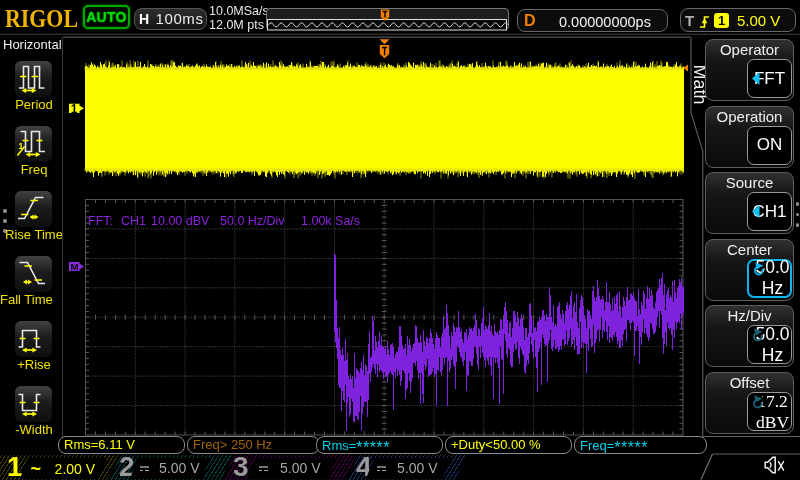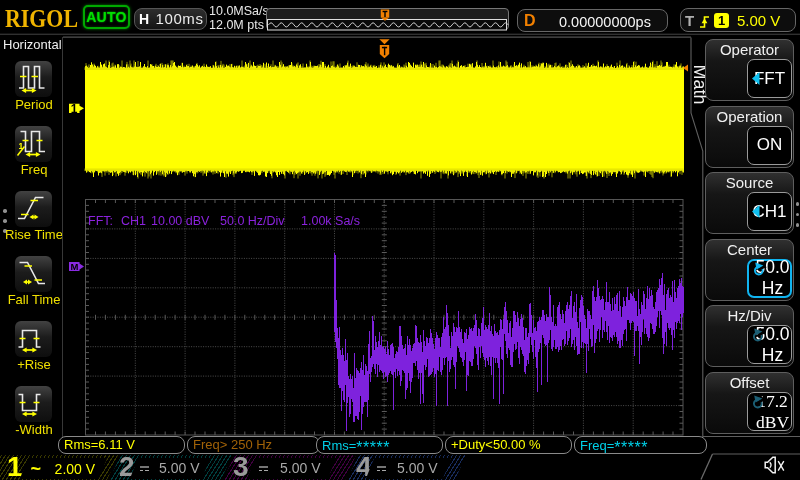--- a/index.html
+++ b/index.html
@@ -88,21 +88,21 @@
         <path d="M23.5,26 l-4,-2.4 v4.8 z" fill="#ffff00"></path>
 </svg></div>
 <div class="abs" style="left:0px;top:226.5px;width:68px;text-align:center;color:#f0e000;font-size:13px">Rise Time</div>
 <div class="abs" style="left:15px;top:256px;width:37px;height:36px;border-radius:6px;background:linear-gradient(#424242,#1c1c1c 45%,#0e0e0e)"><svg width="37" height="36">
 <path d="M4.5,6.5 H12.5 L23.5,27.5 H30" fill="none" stroke-linecap="butt" stroke-linejoin="miter" stroke="#e8e8e8" stroke-width="1.6"></path>
 <path d="M9.5,10 H17 M19.5,24 H27" fill="none" stroke-linecap="butt" stroke-linejoin="miter" stroke="#ffff00" stroke-width="1.6"></path>
 <line x1="10.8" y1="26" x2="14.2" y2="26" stroke="#ffff00" stroke-width="1.7"></line>
         <path d="M8,26 l4,-2.4 v4.8 z" fill="#ffff00"></path>
         <path d="M17,26 l-4,-2.4 v4.8 z" fill="#ffff00"></path>
 </svg></div>
-<div class="abs" style="left:0px;top:291.5px;width:68px;text-align:center;color:#f0e000;font-size:13px">Fall Time</div>
+<div class="abs" style="left:0px;top:291.5px;width:68px;text-align:left;color:#f0e000;font-size:13px">Fall Time</div>
 <div class="abs" style="left:15px;top:321px;width:37px;height:36px;border-radius:6px;background:linear-gradient(#424242,#1c1c1c 45%,#0e0e0e)"><svg width="37" height="36">
 <path d="M3.5,26 H7.5 V9.5 H21.5 V26 H25.5" fill="none" stroke-linecap="butt" stroke-linejoin="miter" stroke="#e8e8e8" stroke-width="1.6"></path>
 <path d="M4.5,17.5 H10.5 M18.5,17.5 H24.5" fill="none" stroke-linecap="butt" stroke-linejoin="miter" stroke="#ffff00" stroke-width="1.6"></path>
 <line x1="10.4" y1="29" x2="18.599999999999998" y2="29" stroke="#ffff00" stroke-width="1.7"></line>
         <path d="M7,29 l4.6,-2.6 v5.2 z" fill="#ffff00"></path>
         <path d="M22,29 l-4.6,-2.6 v5.2 z" fill="#ffff00"></path>
 </svg></div>
 <div class="abs" style="left:0px;top:356.5px;width:68px;text-align:center;color:#f0e000;font-size:13px">+Rise</div>
 <div class="abs" style="left:15px;top:386px;width:37px;height:36px;border-radius:6px;background:linear-gradient(#424242,#1c1c1c 45%,#0e0e0e)"><svg width="37" height="36">
 <path d="M3.5,8.5 H7.5 V24.5 H21.5 V8.5 H25.5" fill="none" stroke-linecap="butt" stroke-linejoin="miter" stroke="#e8e8e8" stroke-width="1.6"></path>

